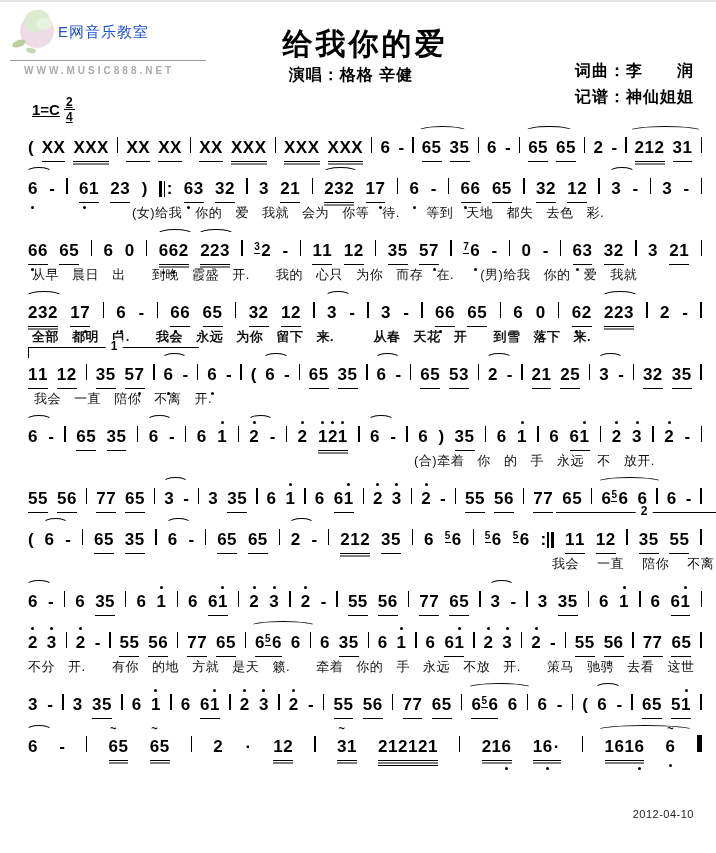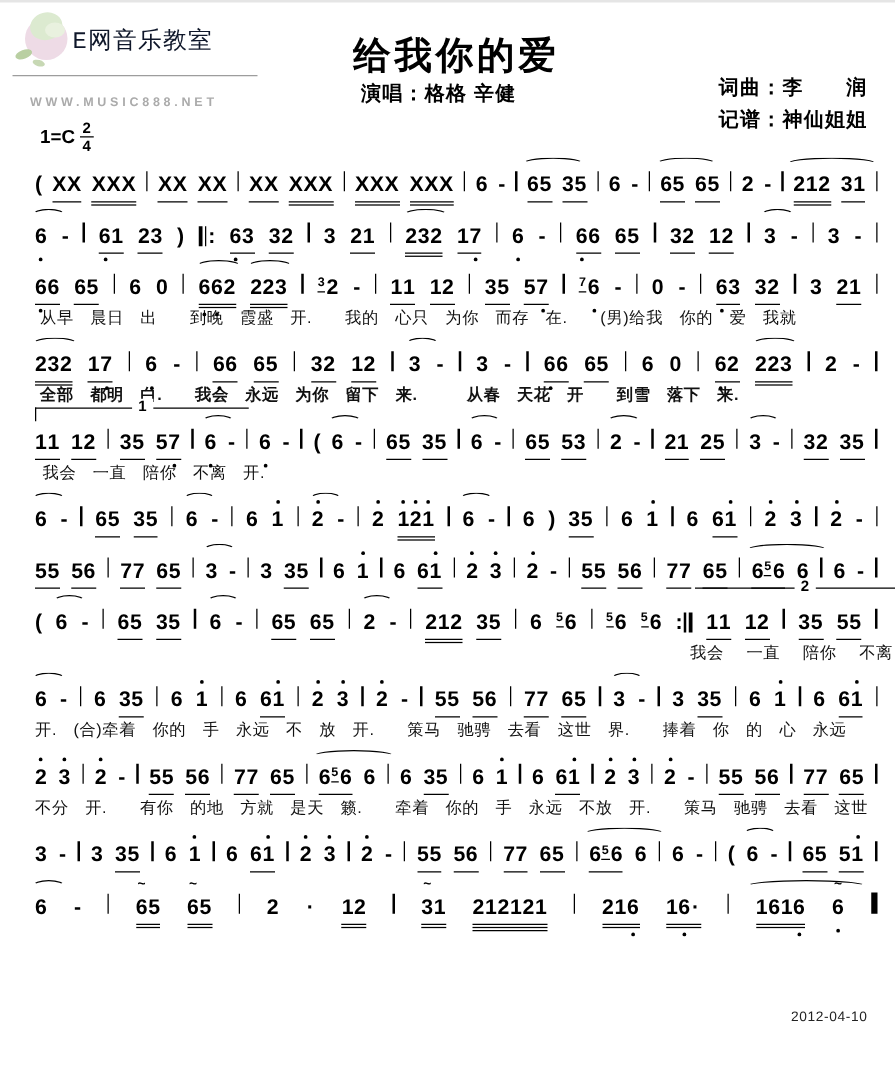--- a/index.html
+++ b/index.html
@@ -11,30 +11,30 @@
   .header{position:relative;height:110px;}
   .logo{position:absolute;left:-18px;top:0;width:210px;}
   .logo-top{display:flex;align-items:center;}
   .flower{position:relative;width:46px;height:48px;flex:none;}
   .flower i{position:absolute;border-radius:50%;}
   .f-rose{left:10px;top:6px;width:34px;height:34px;background:#eedbe6;}
   .f-swirl{left:14px;top:2px;width:26px;height:22px;background:#dcead0;border-radius:60% 80% 40% 70%;transform:rotate(-15deg);}
   .f-swirl2{left:26px;top:10px;width:16px;height:12px;background:#e9f1df;border-radius:70% 40% 70% 40%;}
   .f-leaf{left:2px;top:32px;width:14px;height:7px;background:#b9cfa2;border-radius:50% 50% 50% 50%/60% 60% 40% 40%;transform:rotate(-20deg);}
   .f-leaf2{left:16px;top:40px;width:10px;height:5px;background:#c7d8b4;transform:rotate(15deg);}
-  .brand-name{font-size:19px;color:#0f172a;letter-spacing:1px;margin-left:2px;white-space:nowrap;font-family:Liberation Mono, monospace;}
+  .brand-name{font-size:15px;color:#1d4ed8;letter-spacing:1px;margin-left:2px;white-space:nowrap;}
   .logo-rule{margin-top:4px;height:1px;background:#9d9d9d;width:196px;}
-  .logo-url{margin-top:16px;font-size:10px;color:#ababab;letter-spacing:3px;font-weight:bold;padding-left:14px;white-space:nowrap;}
+  .logo-url{margin-top:4px;font-size:10px;color:#ababab;letter-spacing:3px;font-weight:bold;padding-left:14px;white-space:nowrap;}
   .title{position:absolute;left:0;right:0;top:16px;text-align:center;
          font-size:30px;font-weight:bold;letter-spacing:3px;}
   .performer{position:absolute;left:12px;right:40px;top:57px;text-align:center;
          font-size:16px;font-weight:bold;letter-spacing:1px;}
   .credits{position:absolute;right:8px;top:50px;font-size:16px;font-weight:bold;
          letter-spacing:1px;line-height:1.6;text-align:center;white-space:pre;}
-  .keysig{position:absolute;left:4px;top:88px;font-size:15px;font-weight:bold;display:flex;align-items:center;gap:4px;}
+  .keysig{position:absolute;left:4px;top:88px;font-size:15px;font-weight:bold;display:flex;align-items:center;gap:4px;text-decoration:underline;}
   .meter{display:inline-flex;flex-direction:column;line-height:1;font-size:12px;text-align:center;}
   .meter .num{border-bottom:1.3px solid #000;padding:0 2px 1px;}
   .meter .den{padding-top:1px;}
   
   .score{margin-top:4px;}
   .score-block{position:relative;margin-top:19px;}
   .notes-row{display:flex;justify-content:space-between;align-items:baseline;
              font-weight:bold;font-size:17px;line-height:22px;}
   .grp{position:relative;display:inline-block;white-space:nowrap;letter-spacing:0.5px;}
   .d{display:inline-block;position:relative;}
@@ -180,20 +180,21 @@
           <span class="grp u1"><span class="d">3</span><span class="d">2</span></span>
           <span class="grp u1"><span class="d">1</span><span class="d">2</span></span>
           <span class="bar"></span>
           <span class="grp arc arcw"><span class="d">3</span></span>
           <span class="dash">-</span>
           <span class="bar"></span>
           <span class="grp"><span class="d">3</span></span>
           <span class="dash">-</span>
           <span class="bar"></span>
         </div>
+        <div class="lyrics-row">(女)给我 你的 爱 我就 会为 你等 待.  等到 天地 都失 去色 彩.</div>
       </div>
       <div class="score-block">
         <div class="notes-row">
           <span class="grp u1"><span class="d">6<i class="dot-b"></i></span><span class="d">6</span></span>
           <span class="grp u1"><span class="d">6</span><span class="d">5</span></span>
           <span class="bar"></span>
           <span class="grp"><span class="d">6</span></span>
           <span class="grp"><span class="d">0</span></span>
           <span class="bar"></span>
           <span class="grp arc arcn u2"><span class="d">6<i class="dot-b"></i></span><span class="d">6<i class="dot-b"></i></span><span class="d">2</span></span>
@@ -336,20 +337,21 @@
           <span class="grp"><span class="d">6</span></span>
           <span class="grp u1"><span class="d">6</span><span class="d">1<i class="dot-a"></i></span></span>
           <span class="bar"></span>
           <span class="grp"><span class="d">2<i class="dot-a"></i></span></span>
           <span class="grp"><span class="d">3<i class="dot-a"></i></span></span>
           <span class="bar"></span>
           <span class="grp"><span class="d">2<i class="dot-a"></i></span></span>
           <span class="dash">-</span>
           <span class="bar"></span>
         </div>
+        <div class="lyrics-row">(合)牵着 你 的 手 永远 不 放开.</div>
       </div>
       <div class="score-block">
         <div class="notes-row">
           <span class="grp u1"><span class="d">5</span><span class="d">5</span></span>
           <span class="grp u1"><span class="d">5</span><span class="d">6</span></span>
           <span class="bar"></span>
           <span class="grp u1"><span class="d">7</span><span class="d">7</span></span>
           <span class="grp u1"><span class="d">6</span><span class="d">5</span></span>
           <span class="bar"></span>
           <span class="grp arc arcw"><span class="d">3</span></span>
@@ -455,21 +457,20 @@
           <span class="grp"><span class="d">3</span></span>
           <span class="grp u1"><span class="d">3</span><span class="d">5</span></span>
           <span class="bar"></span>
           <span class="grp"><span class="d">6</span></span>
           <span class="grp"><span class="d">1<i class="dot-a"></i></span></span>
           <span class="bar"></span>
           <span class="grp"><span class="d">6</span></span>
           <span class="grp u1"><span class="d">6</span><span class="d">1<i class="dot-a"></i></span></span>
           <span class="bar"></span>
         </div>
-        <div class="lyrics-row">开. (合)牵着 你的 手 永远 不 放 开.  策马 驰骋 去看 这世 界.  捧着 你 的 心 永远</div>
       </div>
       <div class="score-block">
         <div class="notes-row">
           <span class="grp"><span class="d">2<i class="dot-a"></i></span></span>
           <span class="grp"><span class="d">3<i class="dot-a"></i></span></span>
           <span class="bar"></span>
           <span class="grp"><span class="d">2<i class="dot-a"></i></span></span>
           <span class="dash">-</span>
           <span class="bar"></span>
           <span class="grp u1"><span class="d">5</span><span class="d">5</span></span>

